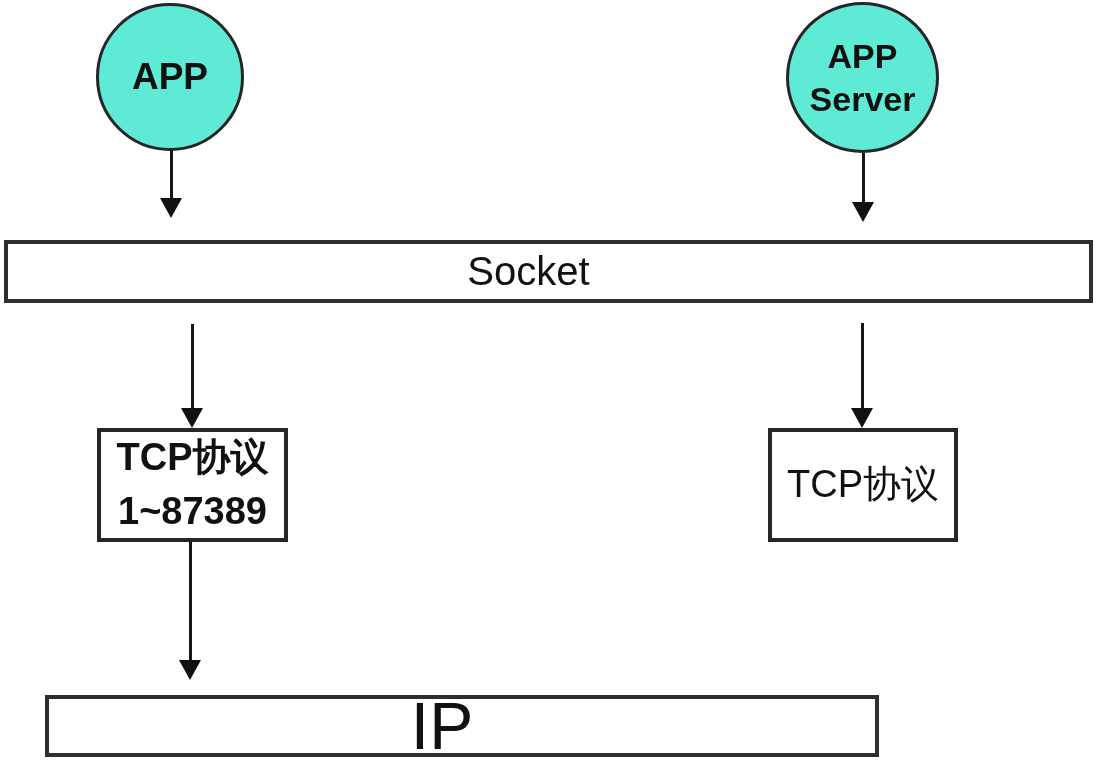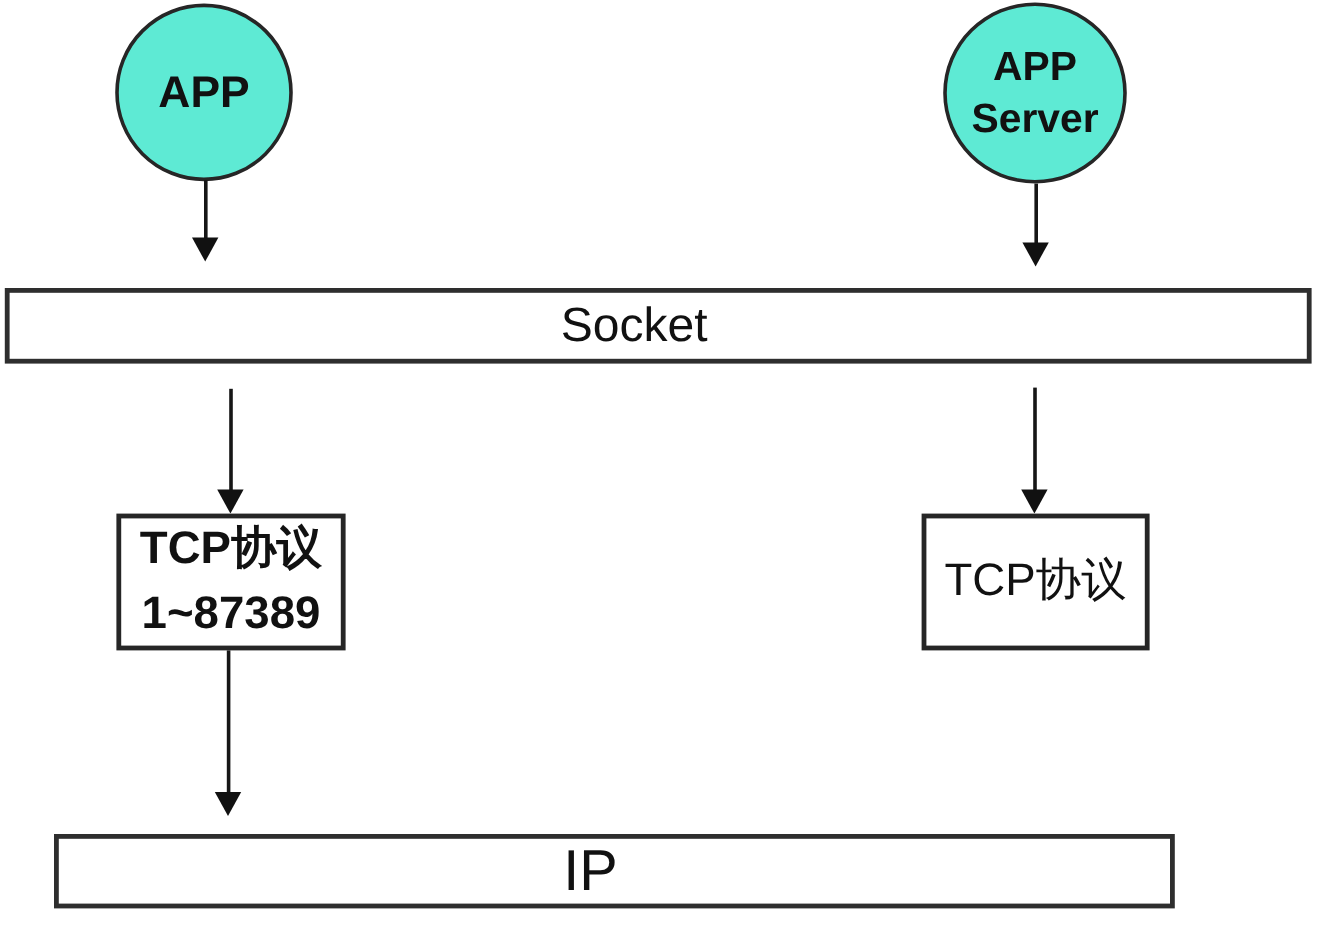--- a/index.html
+++ b/index.html
@@ -52,22 +52,22 @@
     align-items: center;
     justify-content: center;
   }
   .socket-bar {
     left: 4px; top: 240px;
     width: 1089px; height: 63px;
     font-size: 40px;
   }
   .ip-bar {
     left: 45px; top: 695px;
-    width: 934px; height: 62px;
-    font-size: 48px;
+    width: 834px; height: 62px;
+    font-size: 66px;
   }
   .bar-label {
     transform: translateX(-20px); 
   }
 
   .box {
     position: absolute;
     box-sizing: border-box;
     border: 4px solid #262626;
     background: #ffffff;

